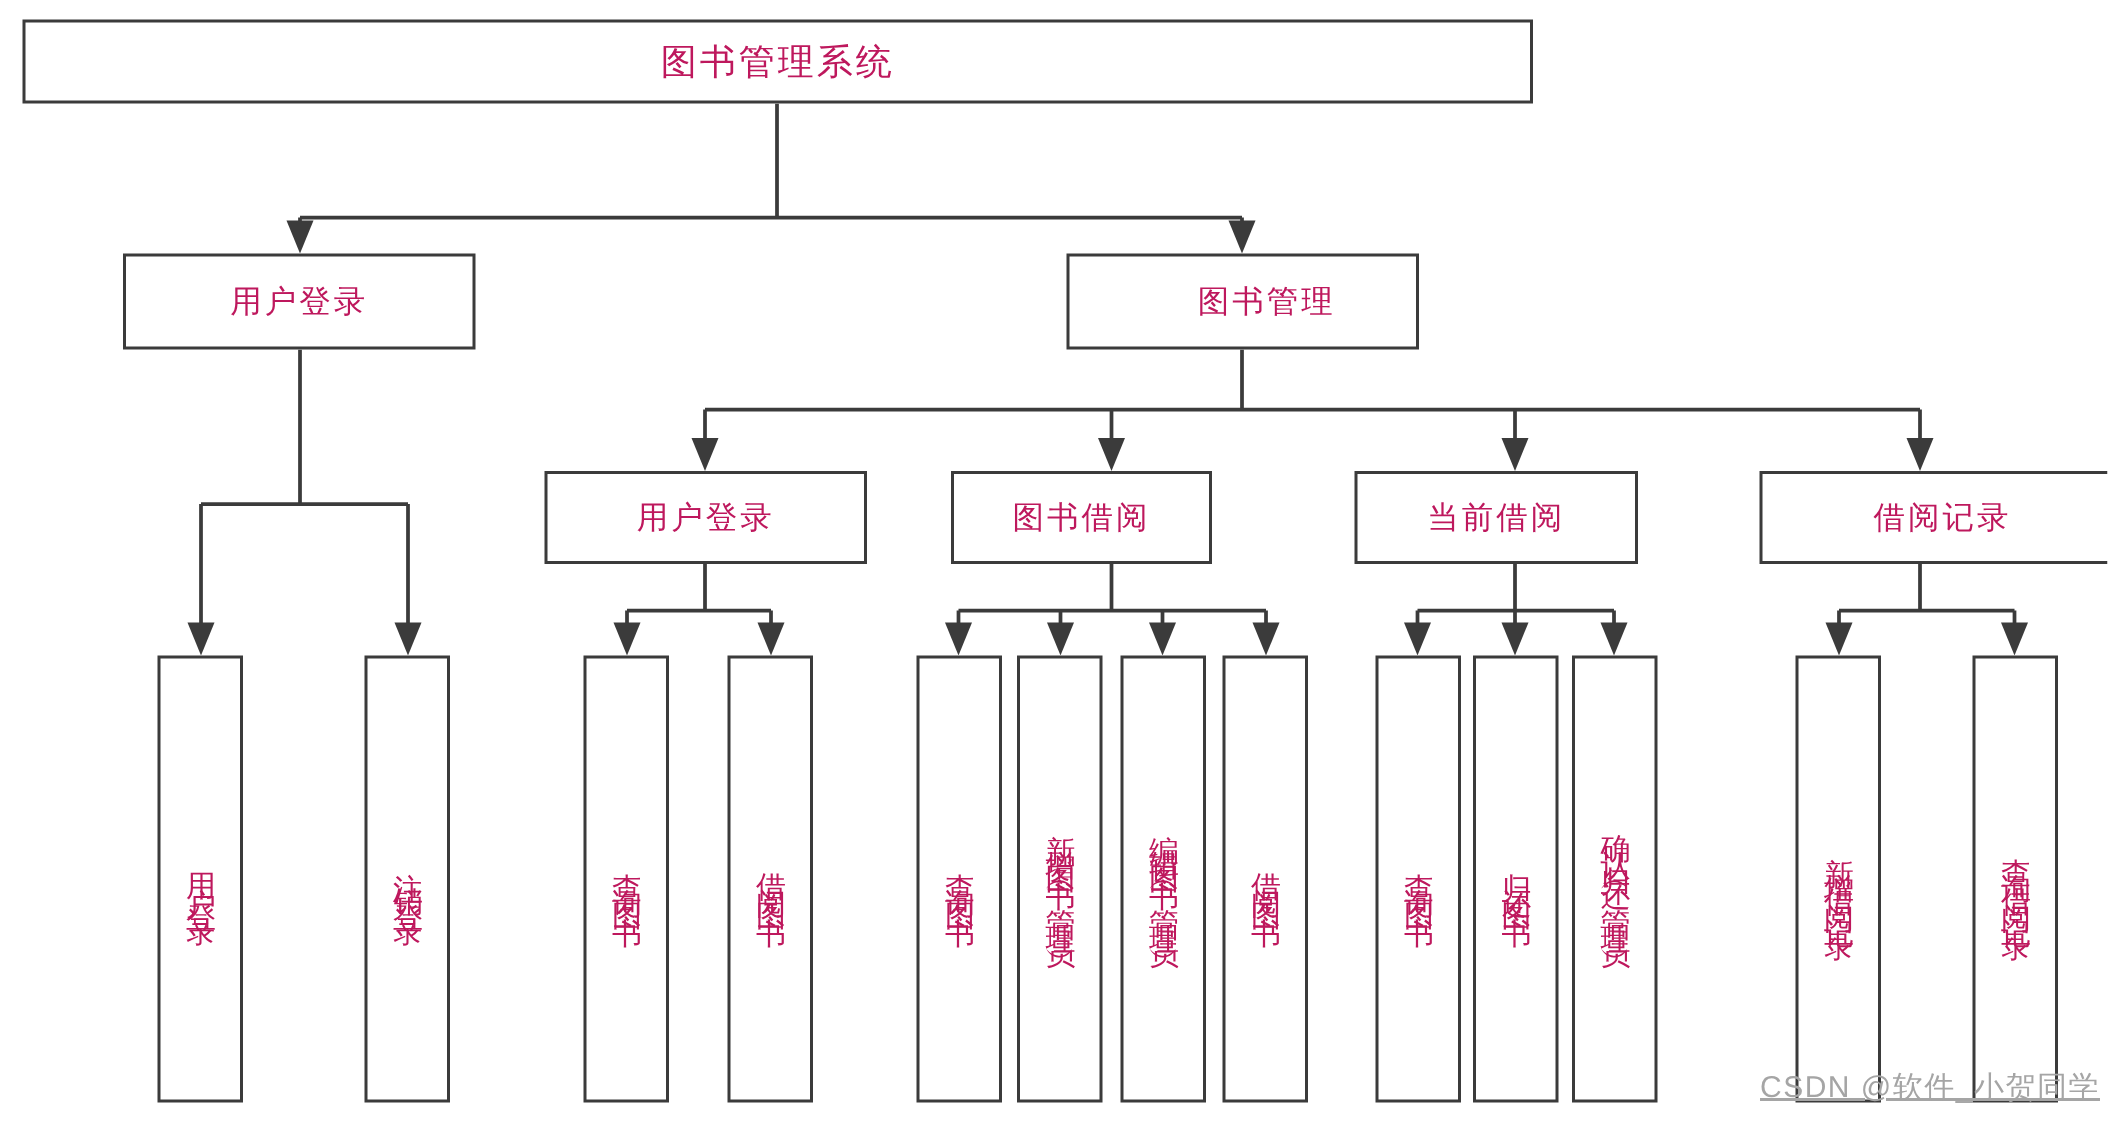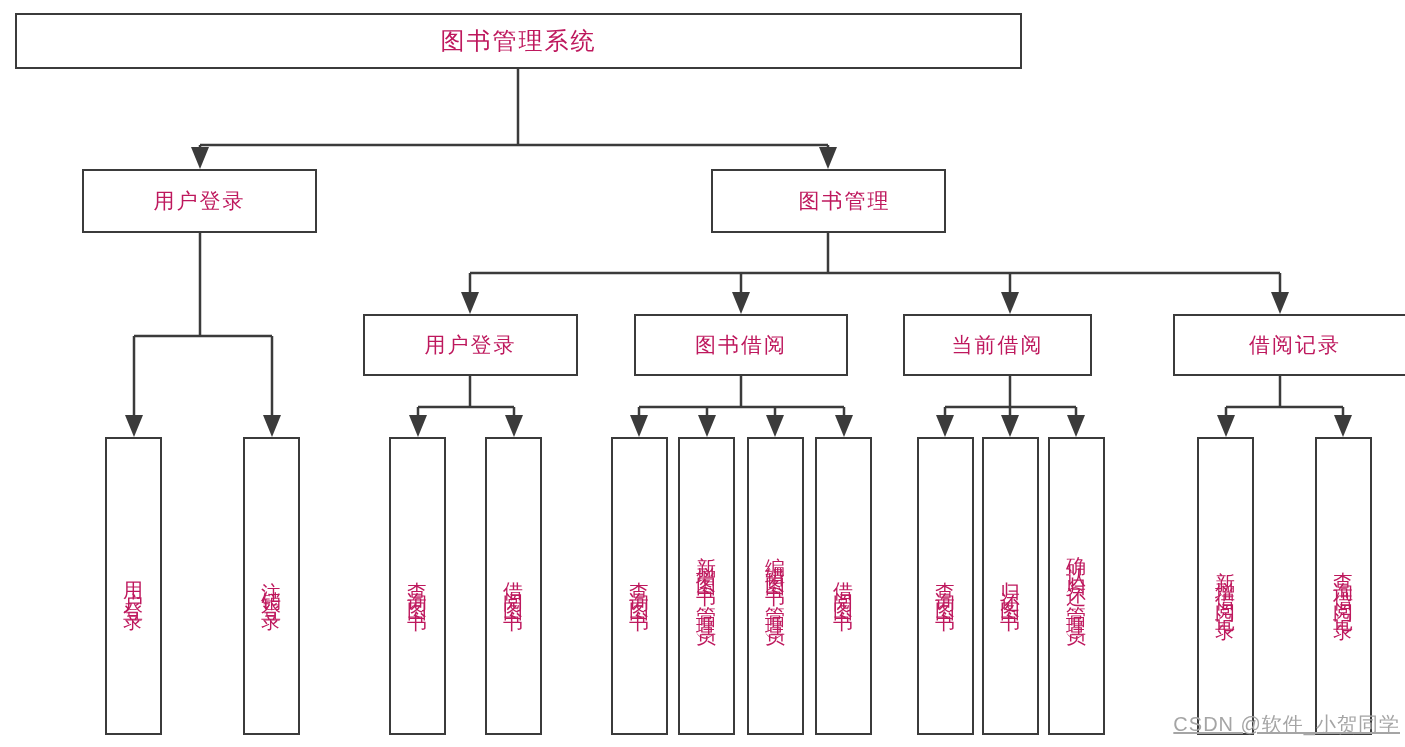--- a/index.html
+++ b/index.html
@@ -30,21 +30,21 @@
     text-orientation:upright;
     font-size:20px;
     letter-spacing:10px;
     line-height:1;
   }
   
   #b-login{left:82px;top:169px;width:235px;height:64px;}
   #b-mgmt {left:711px;top:169px;width:235px;height:64px;padding-left:32px;}
   
   #b-l3-0{left:363px;top:314px;width:215px;height:62px;}
-  #b-l3-1{left:634px;top:314px;width:214px;height:62px;}
+  #b-l3-1{left:634px;top:314px;width:174px;height:62px;}
   #b-l3-2{left:903px;top:314px;width:189px;height:62px;}
   #b-l3-3{left:1173px;top:314px;width:244px;height:62px;}
   
   .leaf{top:437px;width:57px;height:298px;}
   #lf-0{left:105px;} #lf-1{left:243px;}
   #lf-2{left:389px;} #lf-3{left:485px;}
   #lf-4{left:611px;} #lf-5{left:678px;} #lf-6{left:747px;} #lf-7{left:815px;}
   #lf-8{left:917px;} #lf-9{left:982px;} #lf-10{left:1048px;}
   #lf-11{left:1197px;} #lf-12{left:1315px;}
   #watermark{

